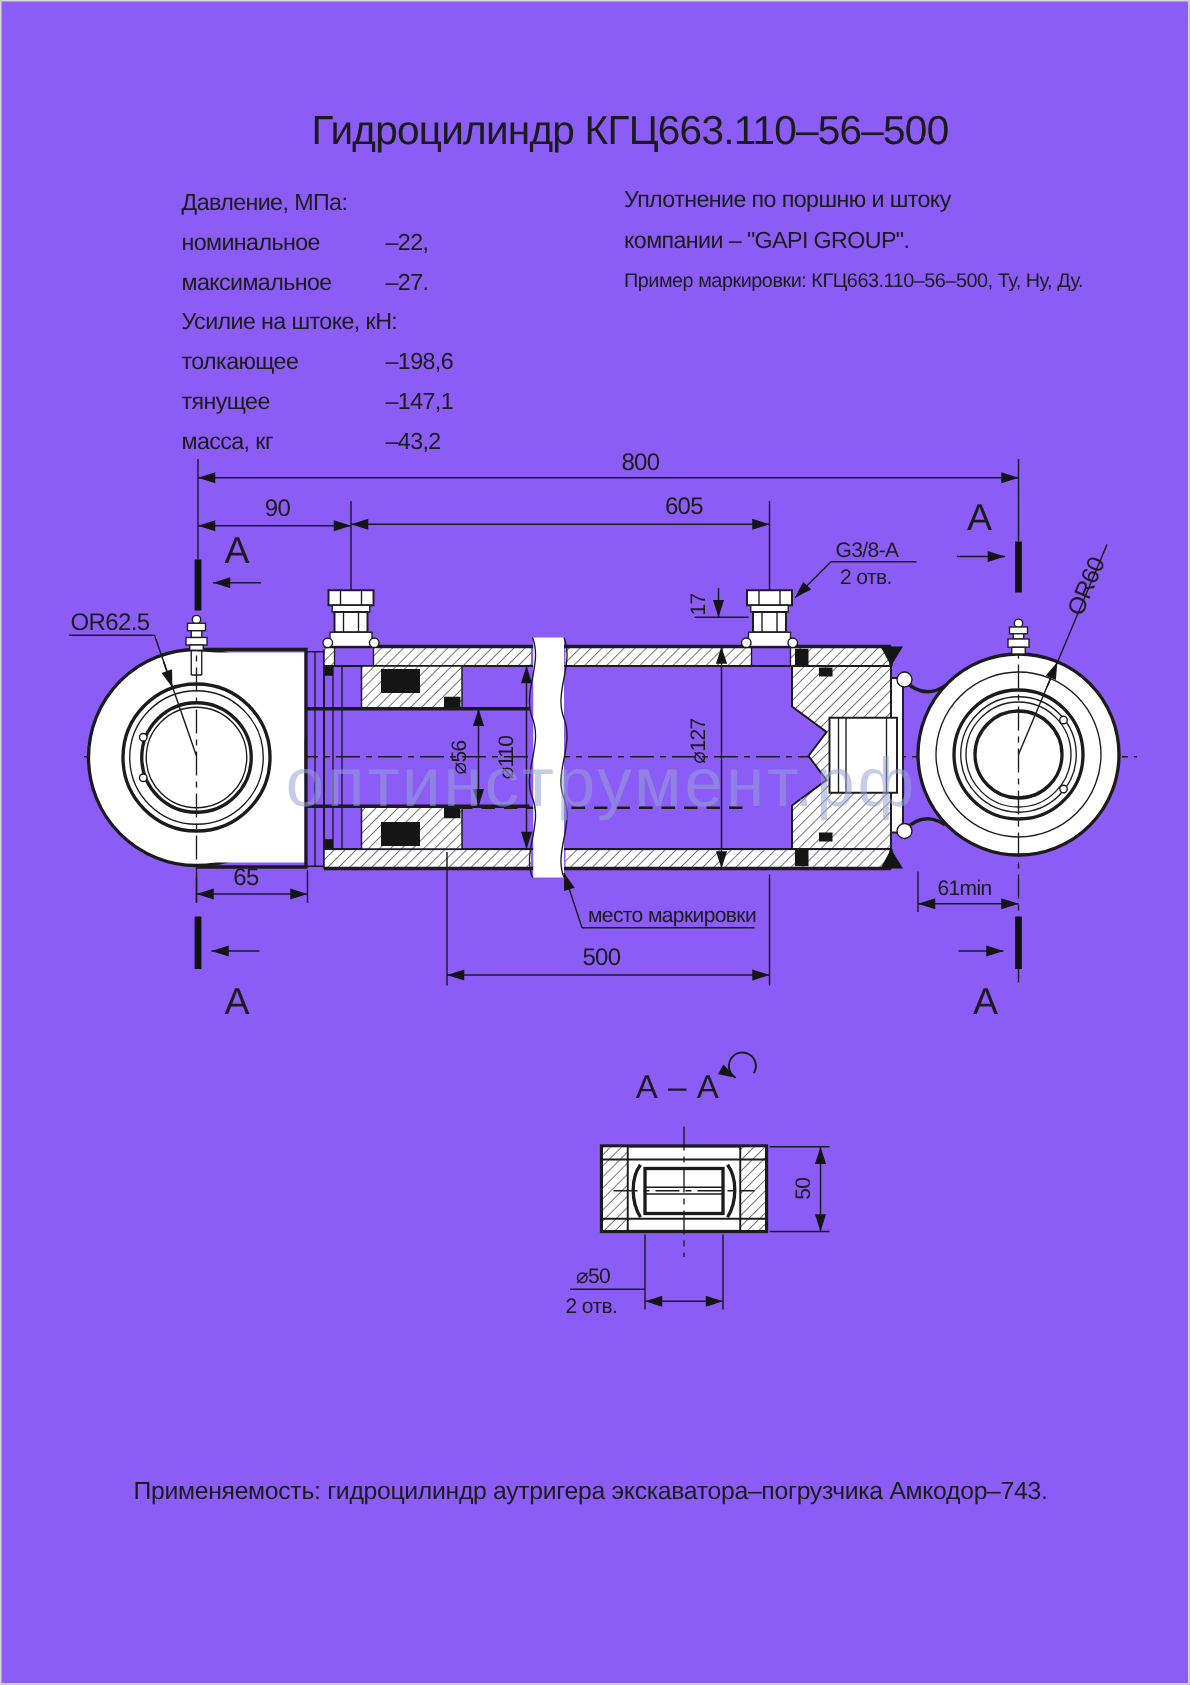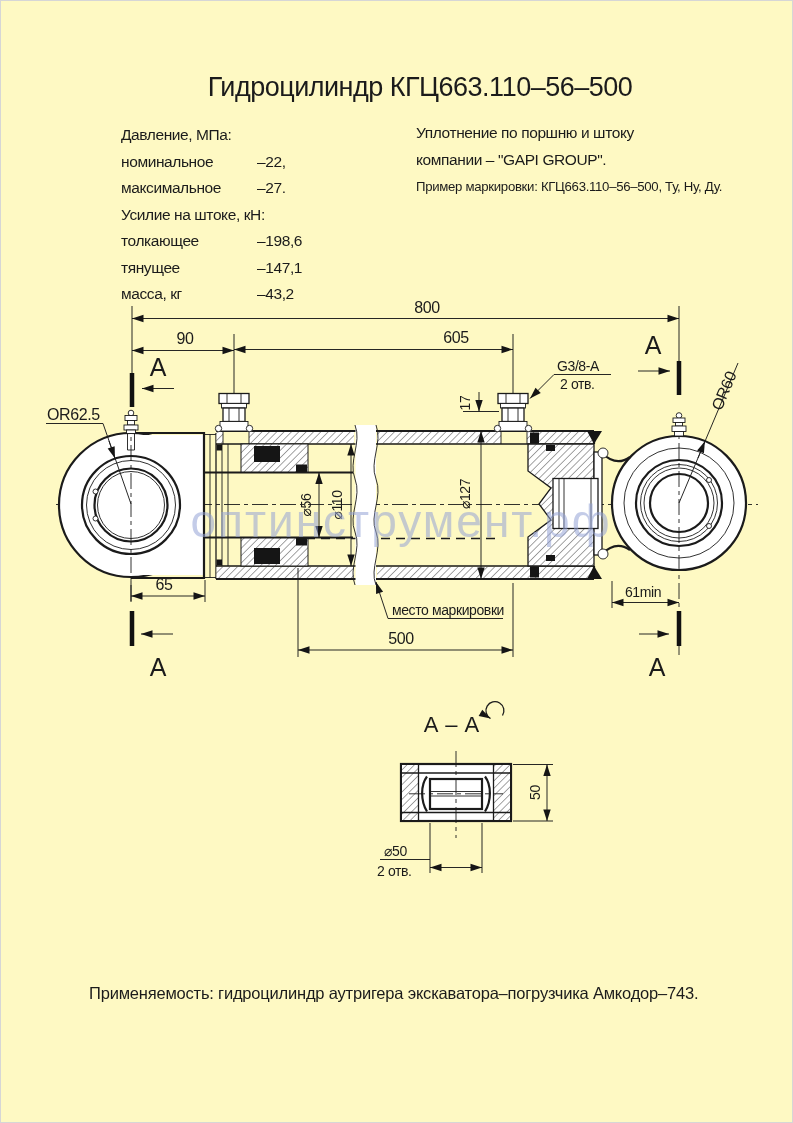--- a/index.html
+++ b/index.html
@@ -1,16 +1,16 @@
 <!DOCTYPE html>
 <html><head>
 <meta charset="utf-8">
 <style>
   html,body{margin:0;padding:0;background:#ffffff;}
-  .page{width:793px;height:1123px;position:relative;background:#fef9c3;
+  .page{width:793px;height:1123px;position:relative;background:#8b5cf6;
         border:1px solid #d6d6d6;box-sizing:border-box;overflow:hidden;
         font-family:"Liberation Sans", sans-serif;text-decoration:underline;}
   svg{position:absolute;left:0;top:0;}
   text{font-family:"Liberation Sans", sans-serif;fill:#1b1b1b;}
   .tTitle{font-size:27px;letter-spacing:-0.5px;}
   .tSpec{font-size:15.5px;letter-spacing:-0.4px;}
   .tNote{font-size:15.5px;letter-spacing:-0.4px;}
   .tNoteS{font-size:13.2px;letter-spacing:-0.3px;}
   .tDim{font-size:16px;letter-spacing:-0.4px;}
   .tDimS{font-size:14px;letter-spacing:-0.4px;}

